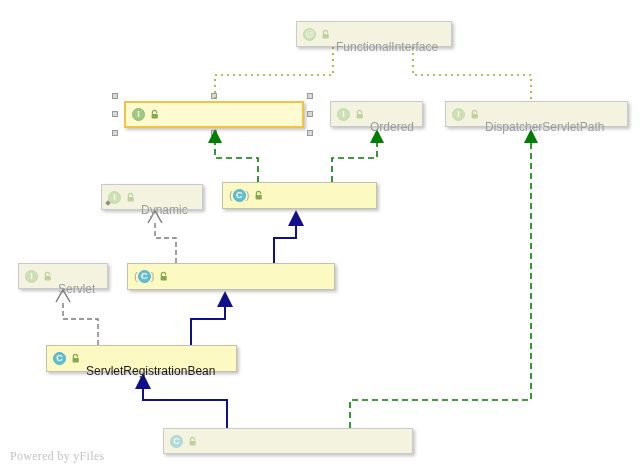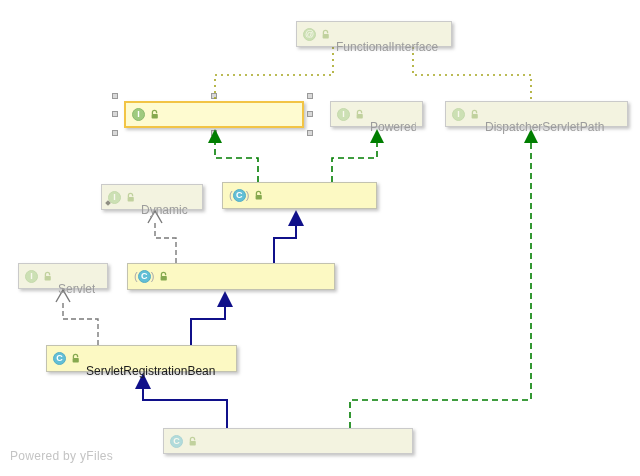--- a/index.html
+++ b/index.html
@@ -28,21 +28,21 @@
   .paren{color:#ABABAB;font-size:11px;line-height:1;font-weight:normal;}
   .inner-badge{position:absolute;left:-2px;bottom:-1px;width:4px;height:4px;
                background:#8F8F83;transform:rotate(45deg);}
   .lock{flex:none;}
   .label{overflow:hidden;margin-top:25px;}
 
   .handle{position:absolute;width:6px;height:6px;background:#D9D9D9;
           border:1px solid #9A9A9A;box-sizing:border-box;}
 
   #watermark{position:absolute;left:10px;top:449px;font-size:12px;
-             color:#C4C4C4;letter-spacing:0.3px;}
+             color:#C4C4C4;letter-spacing:0.3px;font-family:Liberation Serif, serif;}
 </style>
 </head>
 <body>
 
 <div id="canvas">
 
   <div class="handle" style="left:112px;top:93px"></div>
   <div class="handle" style="left:211px;top:93px"></div>
   <div class="handle" style="left:307px;top:93px"></div>
   <div class="handle" style="left:112px;top:111px"></div>
@@ -118,21 +118,21 @@
   </div>
 
   <div class="node inactive" style="left:330px;top:101px;width:93px">
     <span class="icon-wrap">
         <span class="ball kind-interface">I</span>
       </span>
     <svg class="lock" width="10" height="11" viewBox="0 0 10 11">
         <path d="M2.4 5V3.4A2.1 2.1 0 0 1 6.6 3.4V4.2" fill="none" stroke="#86A94F" stroke-width="1.3"></path>
         <rect x="1.6" y="5" width="6.2" height="4.6" rx="0.8" fill="#86A94F"></rect>
       </svg>
-    <span class="label">Powered</span>
+    <span class="label">Ordered</span>
   </div>
 
   <div class="node inactive" style="left:445px;top:101px;width:183px">
     <span class="icon-wrap">
         <span class="ball kind-interface">I</span>
       </span>
     <svg class="lock" width="10" height="11" viewBox="0 0 10 11">
         <path d="M2.4 5V3.4A2.1 2.1 0 0 1 6.6 3.4V4.2" fill="none" stroke="#86A94F" stroke-width="1.3"></path>
         <rect x="1.6" y="5" width="6.2" height="4.6" rx="0.8" fill="#86A94F"></rect>
       </svg>

